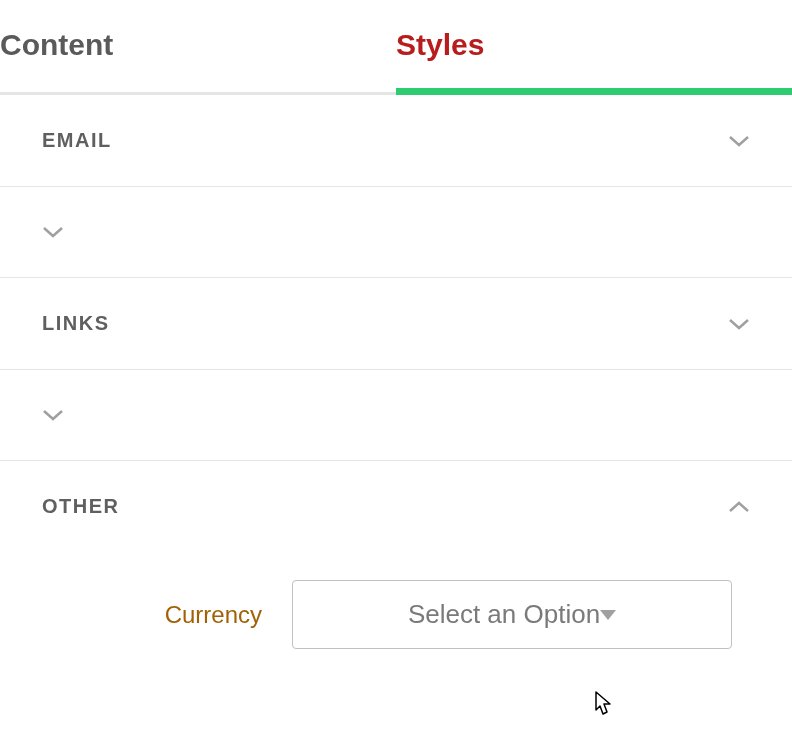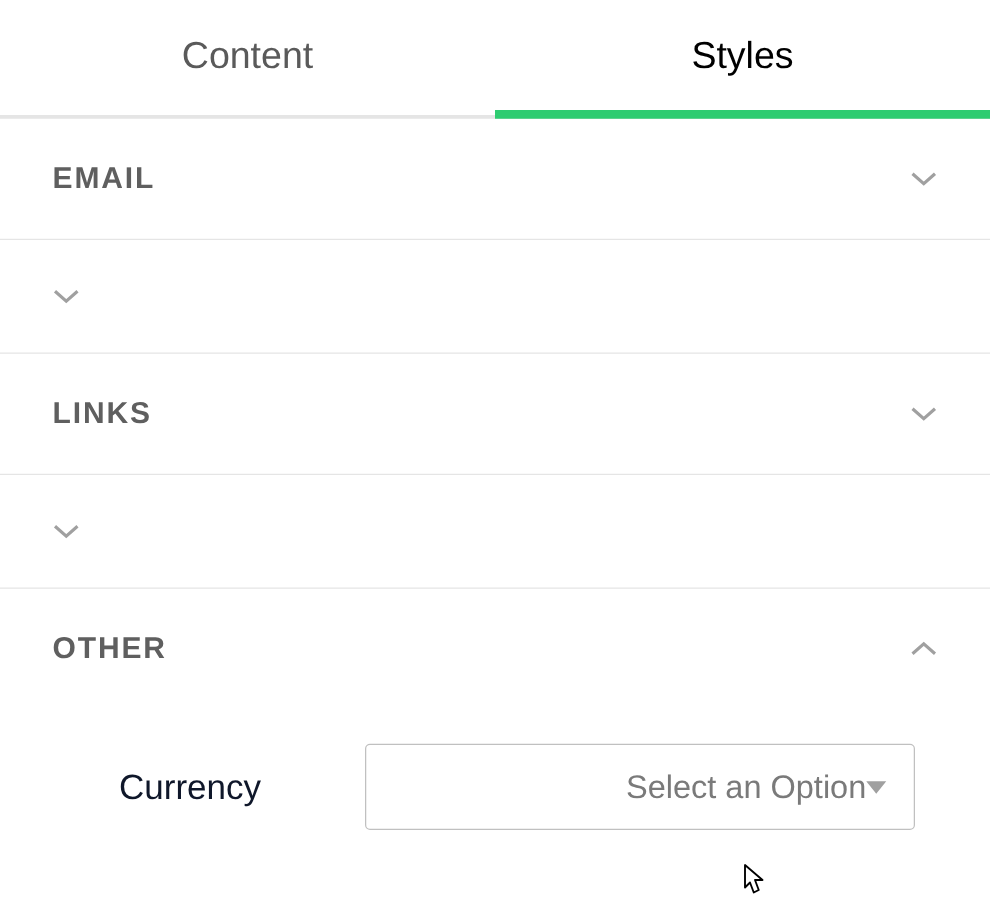--- a/index.html
+++ b/index.html
@@ -14,50 +14,49 @@
       height: 732px;
       color: #4a4a4a;
     }
     .tabs {
       display: flex;
       width: 100%;
       border-bottom: 3px solid #e5e5e5;
     }
     .tab {
       flex: 1;
-      text-align: center;
       padding: 28px 0 30px 0;
       font-size: 30px;
-      font-weight: 400;
+      font-weight: 700;
       color: #5a5a5a;
       cursor: pointer;
       position: relative;
     }
     .tab.active::after {
       content: "";
       position: absolute;
       left: 0;
       right: 0;
       bottom: -3px;
       height: 7px;
       background: #2ecc71;
     }
     .tab.active {
-      color: #000000;
+      color: #b91c1c;
     }
     .accordion-item {
       border-bottom: 1px solid #e5e5e5;
       padding: 34px 42px;
       display: flex;
       justify-content: space-between;
       align-items: center;
       cursor: pointer;
     }
     .accordion-title {
-      font-size: 24px;
+      font-size: 20px;
       font-weight: 600;
       letter-spacing: 1.5px;
       text-transform: uppercase;
       color: #5f5f5f;
     }
     .chevron {
       width: 22px;
       height: 22px;
       display: flex;
       align-items: center;
@@ -69,42 +68,42 @@
       stroke: #a0a0a0;
       stroke-width: 2.5;
       fill: none;
     }
     .accordion-content {
       padding: 28px 42px 40px 42px;
       display: flex;
       align-items: center;
     }
     .field-label {
-      font-size: 28px;
-      color: #0f172a;
+      font-size: 24px;
+      color: #a16207;
       font-weight: 400;
       flex: 0 0 250px;
-      text-align: center;
+      text-align: right;
       padding-right: 30px;
     }
     .select-wrapper {
       flex: 1;
       max-width: 440px;
       position: relative;
     }
     .select-box {
       width: 100%;
       border: 1px solid #c0c0c0;
       border-radius: 4px;
       padding: 18px 22px;
       font-size: 26px;
       color: #7a7a7a;
       background: #ffffff;
       display: flex;
-      justify-content: flex-end;
+      justify-content: center;
       align-items: center;
       cursor: pointer;
     }
     .select-arrow {
       width: 0;
       height: 0;
       border-left: 8px solid transparent;
       border-right: 8px solid transparent;
       border-top: 10px solid #a0a0a0;
     }

